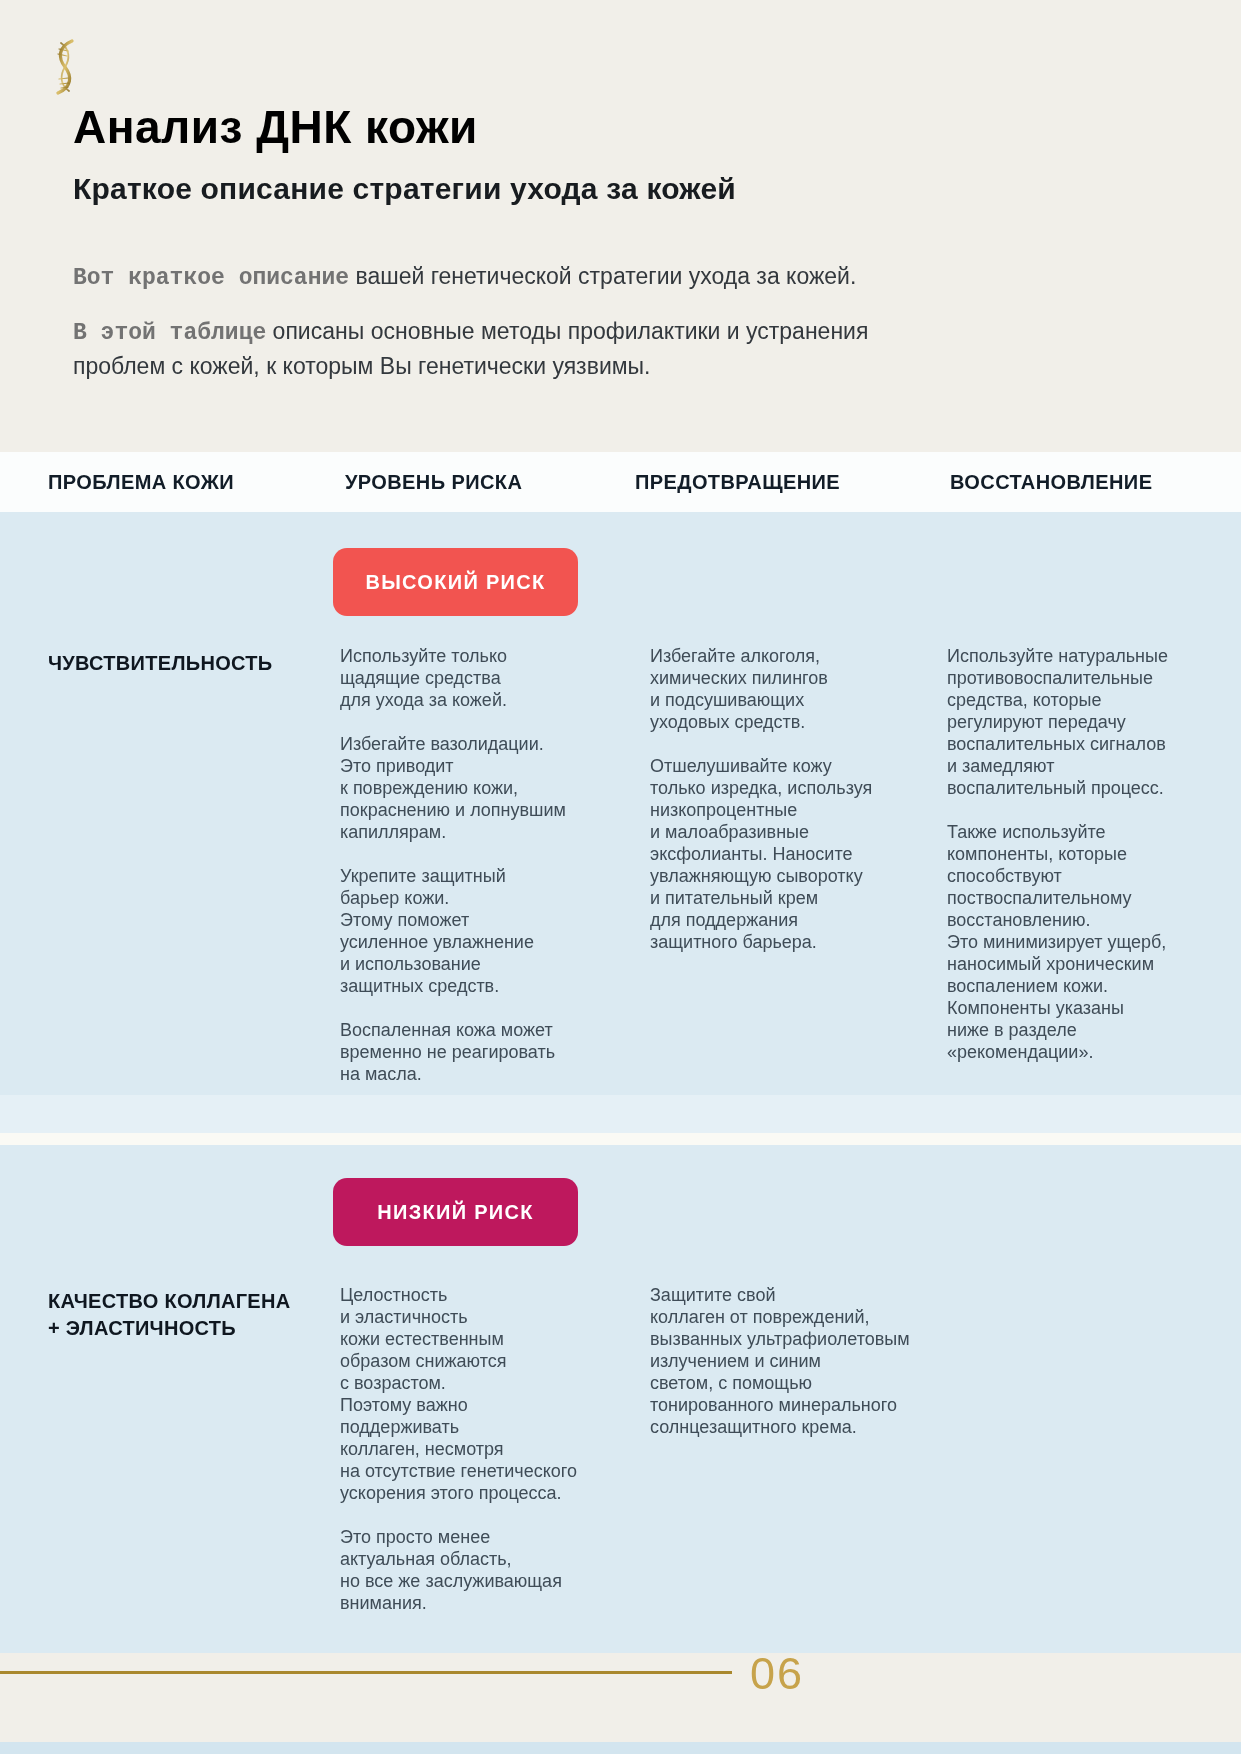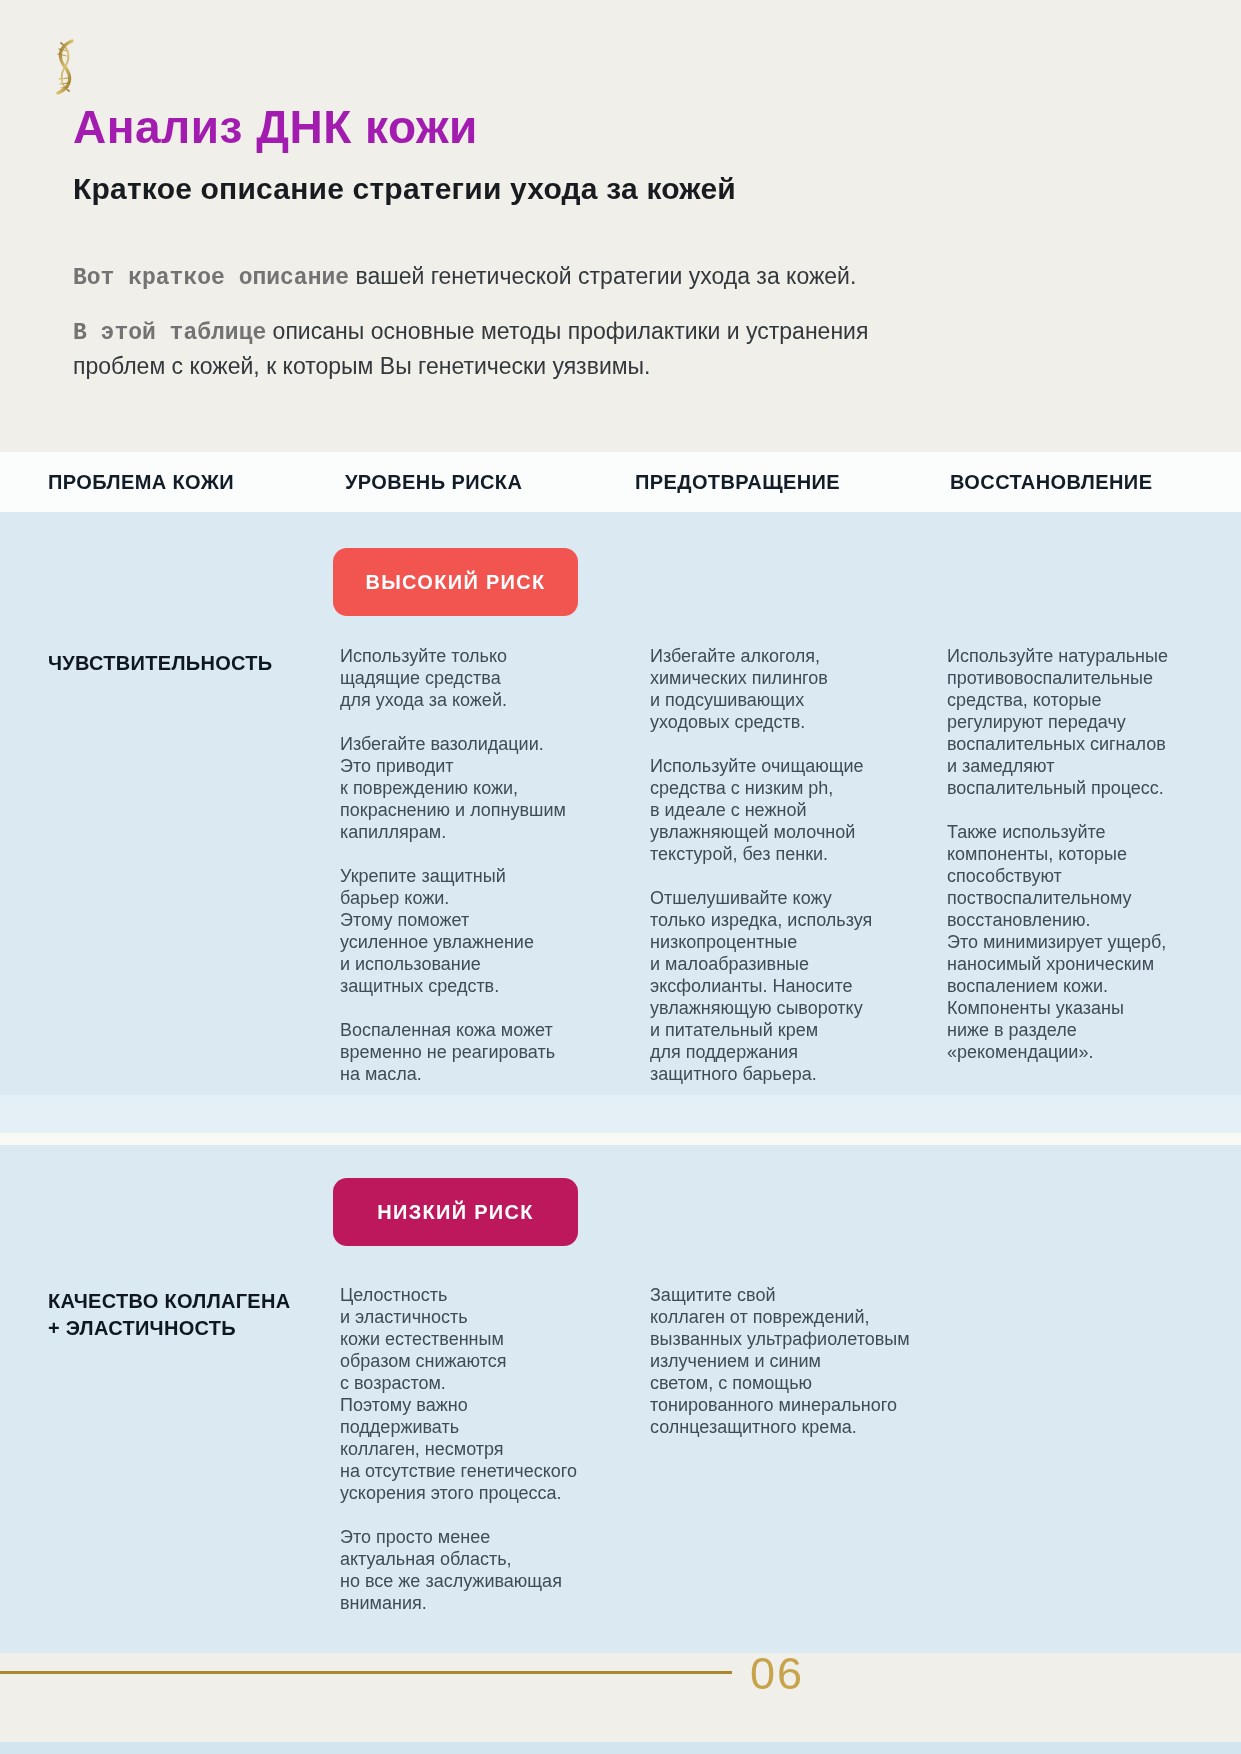--- a/index.html
+++ b/index.html
@@ -5,21 +5,21 @@
   html,body { margin:0; padding:0; }
   .page {
     position:relative; width:1241px; height:1754px;
     background:#f1efe9; overflow:hidden;
     font-family:"Liberation Sans","DejaVu Sans",sans-serif;
   }
   .logo { position:absolute; left:50px; top:38px; width:30px; height:58px; }
 
   .title {
     position:absolute; left:73px; top:100px; margin:0;
-    font-size:46px; font-weight:800; color:#a21caf; letter-spacing:.5px;
+    font-size:46px; font-weight:800; color:#000000; letter-spacing:.5px;
   }
   .subtitle {
     position:absolute; left:73px; top:172px; margin:0;
     font-size:30px; font-weight:700; color:#181c20; letter-spacing:.2px;
   }
   .intro {
     position:absolute; left:73px; margin:0; width:1030px;
     font-size:23px; line-height:33px; color:#33383d; white-space:pre-line;
   }
   .intro b { color:#737373;font-family:Liberation Mono, monospace; }
@@ -143,25 +143,20 @@
     <p>Воспаленная кожа может
 временно не реагировать
 на масла.</p>
   </div>
 
   <div class="cell c-row1 c-col3">
     <p>Избегайте алкоголя,
 химических пилингов
 и подсушивающих
 уходовых средств.</p>
-    <p>Используйте очищающие
-средства с низким ph,
-в идеале с нежной
-увлажняющей молочной
-текстурой, без пенки.</p>
     <p>Отшелушивайте кожу
 только изредка, используя
 низкопроцентные
 и малоабразивные
 эксфолианты. Наносите
 увлажняющую сыворотку
 и питательный крем
 для поддержания
 защитного барьера.</p>
   </div>

